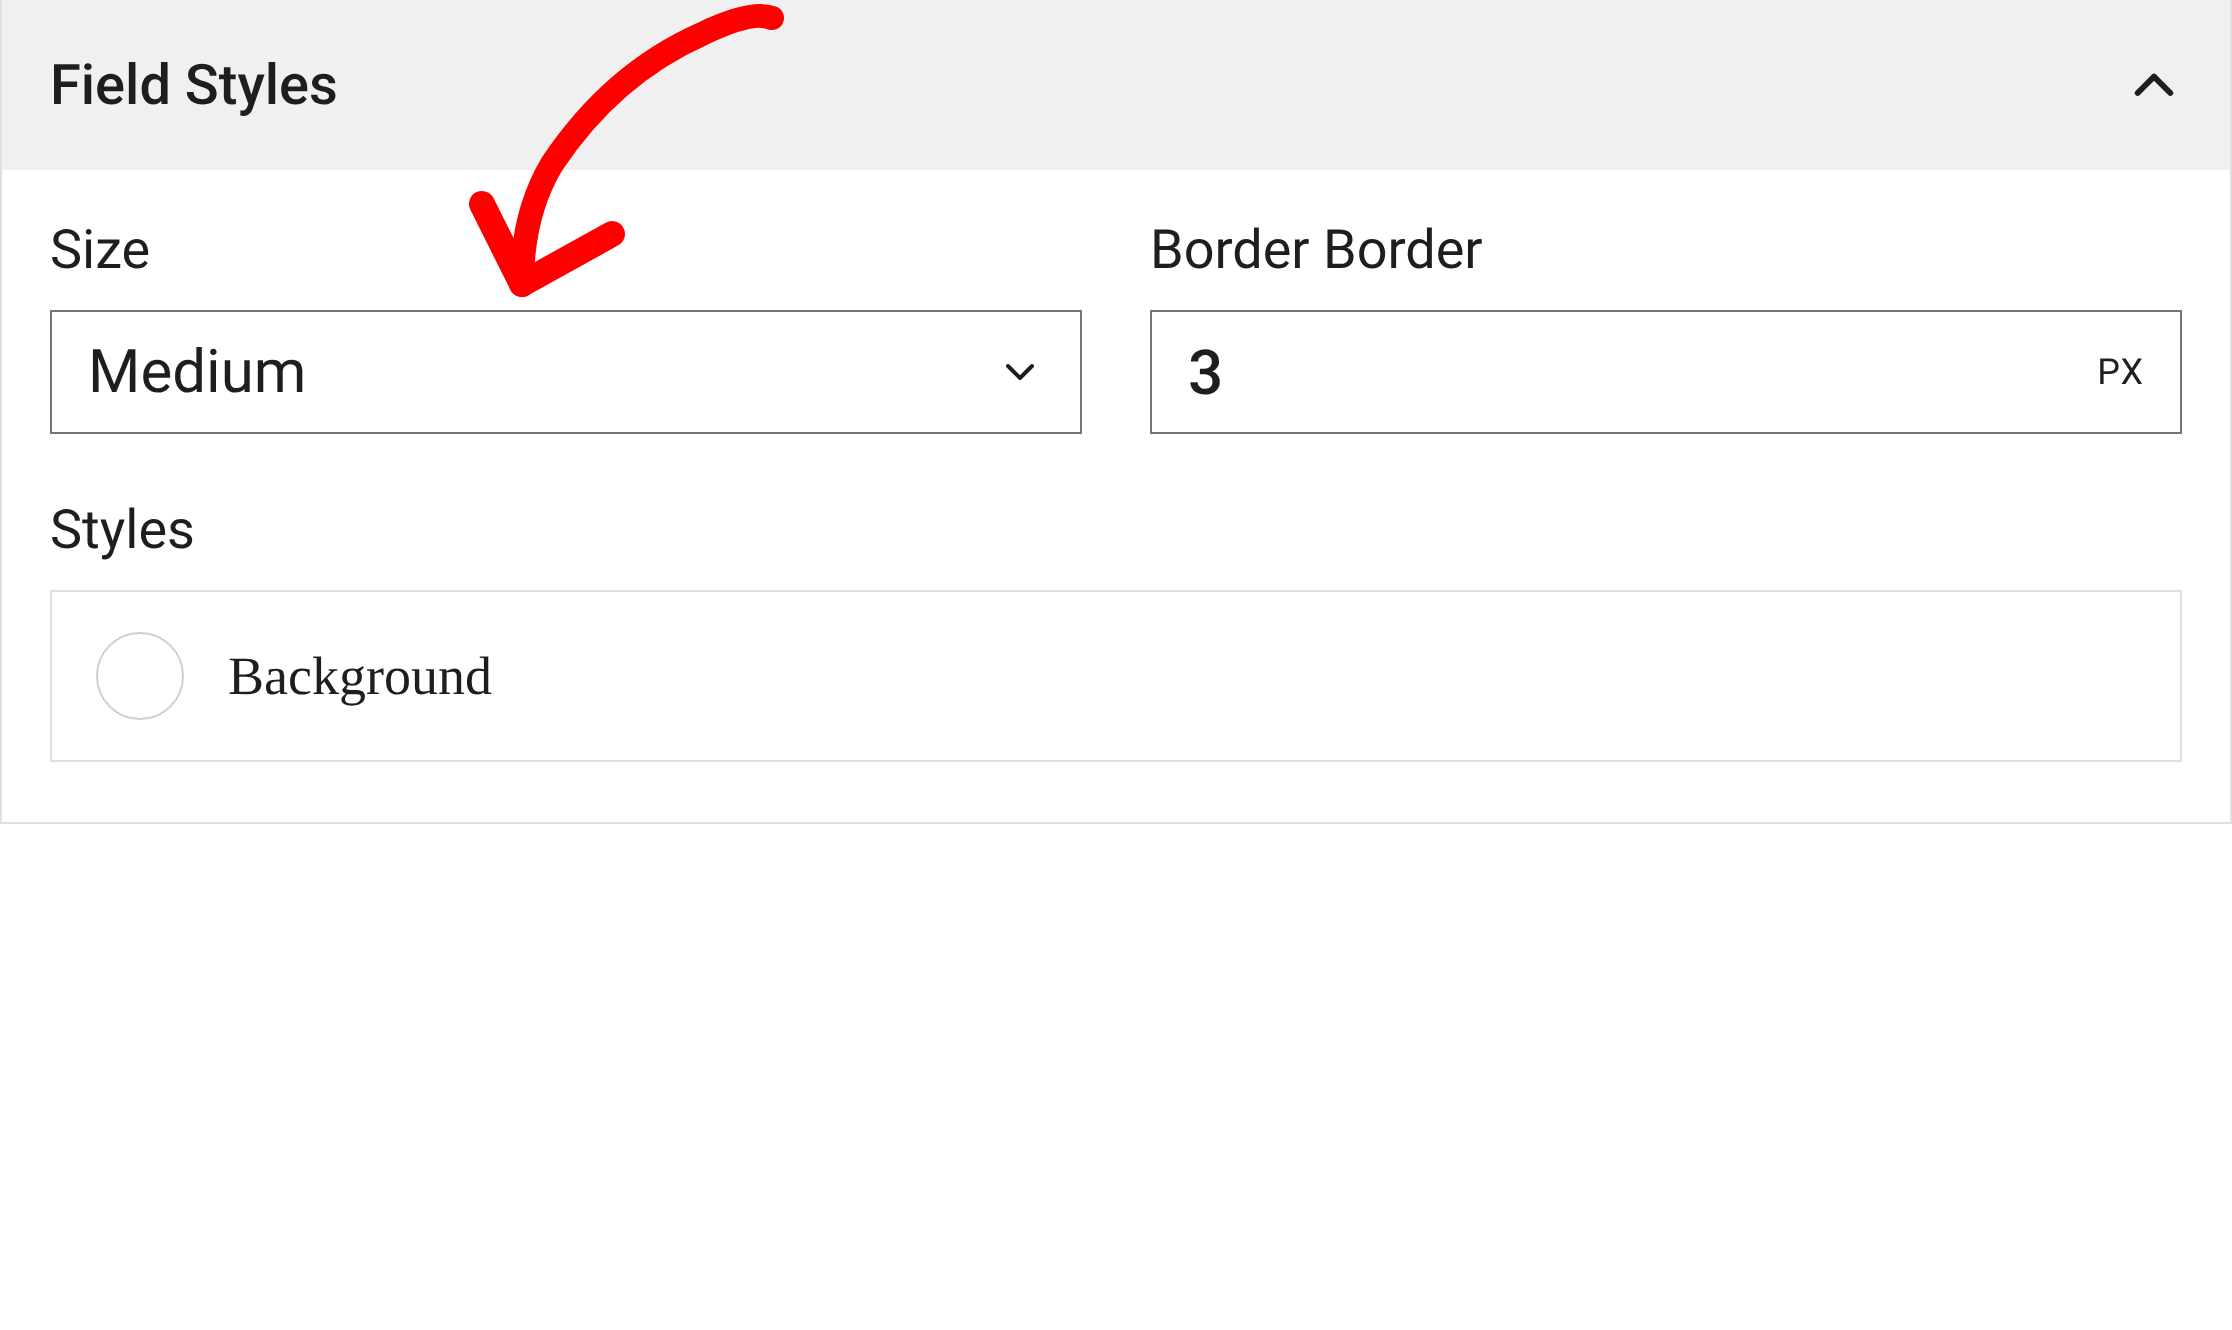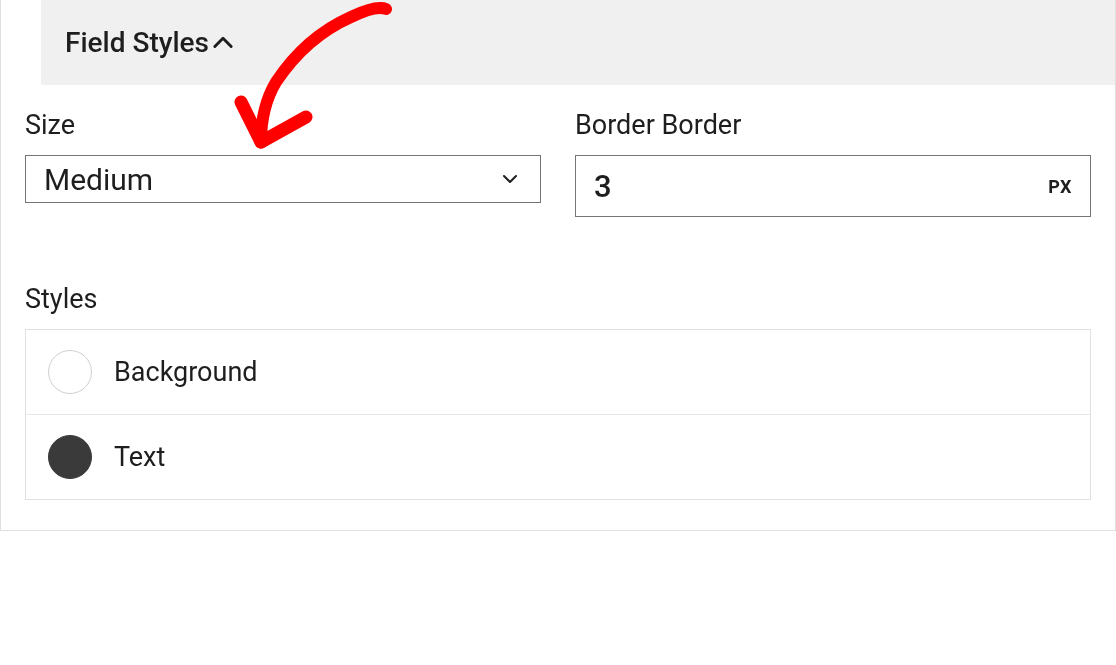--- a/index.html
+++ b/index.html
@@ -15,58 +15,58 @@
       color: #1e1e1e;
     }
     .panel {
       border: 1px solid #e0e0e0;
       border-top: none;
     }
     .panel-header {
       background: #f0f0f0;
       padding: 26px 24px;
       display: flex;
+      justify-content: space-between;
       align-items: center;
       cursor: pointer;
-      margin-left: 40px;
     }
     .panel-title {
       font-size: 28px;
       font-weight: 500;
       color: #1e1e1e;
     }
     .chevron {
       width: 28px;
       height: 28px;
       display: flex;
       align-items: center;
       justify-content: center;
     }
     .panel-body {
       padding: 24px 24px 30px 24px;
       background: #fff;
     }
     .row {
       display: flex;
       gap: 34px;
-      margin-bottom: 66px;
+      margin-bottom: 32px;
     }
     .field {
       flex: 1;
     }
     .field-label {
       font-size: 27px;
       color: #1e1e1e;
       margin-bottom: 14px;
       display: block;
     }
     .select-wrap {
       position: relative;
       border: 1.5px solid #757575;
-      height: 48px;
+      height: 62px;
       display: flex;
       align-items: center;
       padding: 0 18px;
       cursor: pointer;
       background: #fff;
     }
     .select-value {
       font-size: 30px;
       color: #1e1e1e;
       flex: 1;
@@ -89,29 +89,30 @@
       font-weight: 500;
       color: #1e1e1e;
       flex: 1;
       border: none;
       outline: none;
       font-family: inherit;
       background: transparent;
     }
     .input-unit {
       font-size: 18px;
-      font-weight: 700;
+      font-weight: 400;
       color: #1e1e1e;
       letter-spacing: 0.5px;
     }
     .colors-section {
       margin-top: 10px;
     }
     .colors-list {
       border: 1px solid #e0e0e0;
+      font-family: Liberation Serif, serif;
     }
     .color-row {
       display: flex;
       align-items: center;
       padding: 20px 22px;
       border-bottom: 1px solid #e8e8e8;
       cursor: pointer;
       gap: 22px;
     }
     .color-row:last-child {
@@ -179,24 +180,20 @@
     <div class="colors-section">
       <label class="field-label">Styles</label>
       <div class="colors-list">
 
         <div class="color-row">
           <div class="swatch" style="background:#ffffff;border-color:#d0d0d0;"></div>
           <div class="color-label">Background</div>
         </div>
 
 
-        <div class="color-row">
-          <div class="swatch" style="background:#3a3a3a;border-color:#3a3a3a;"></div>
-          <div class="color-label">Text</div>
-        </div>
 
       </div>
     </div>
 
   </div>
 
   <svg class="annotation" width="200" height="180" viewBox="0 0 200 180">
     <path d="M 175 12 Q 165 8 140 20 Q 95 40 65 85 Q 50 110 50 145" stroke="#ff0000" stroke-width="12" fill="none" stroke-linecap="round"></path>
     <path d="M 50 145 L 30 105" stroke="#ff0000" stroke-width="13" fill="none" stroke-linecap="round"></path>
     <path d="M 50 145 L 95 120" stroke="#ff0000" stroke-width="13" fill="none" stroke-linecap="round"></path>

